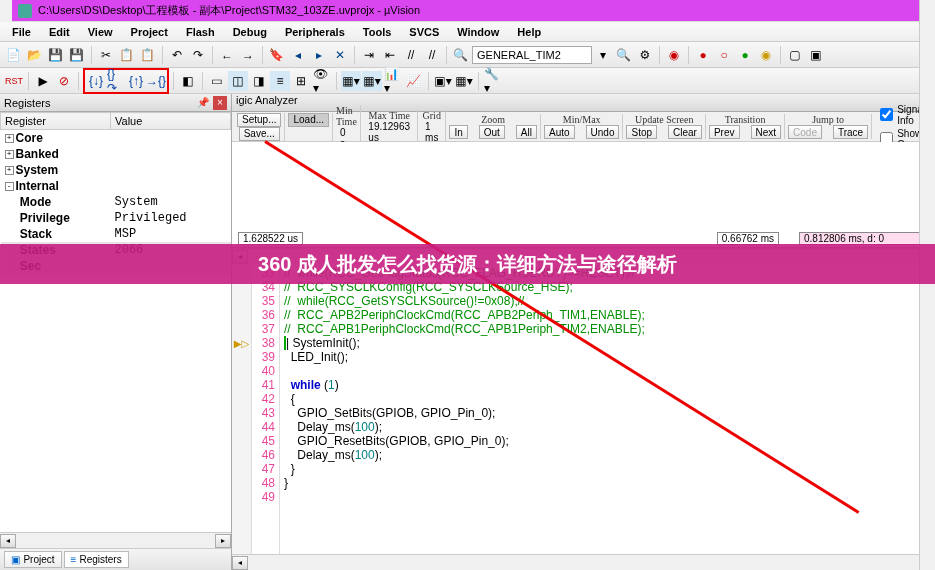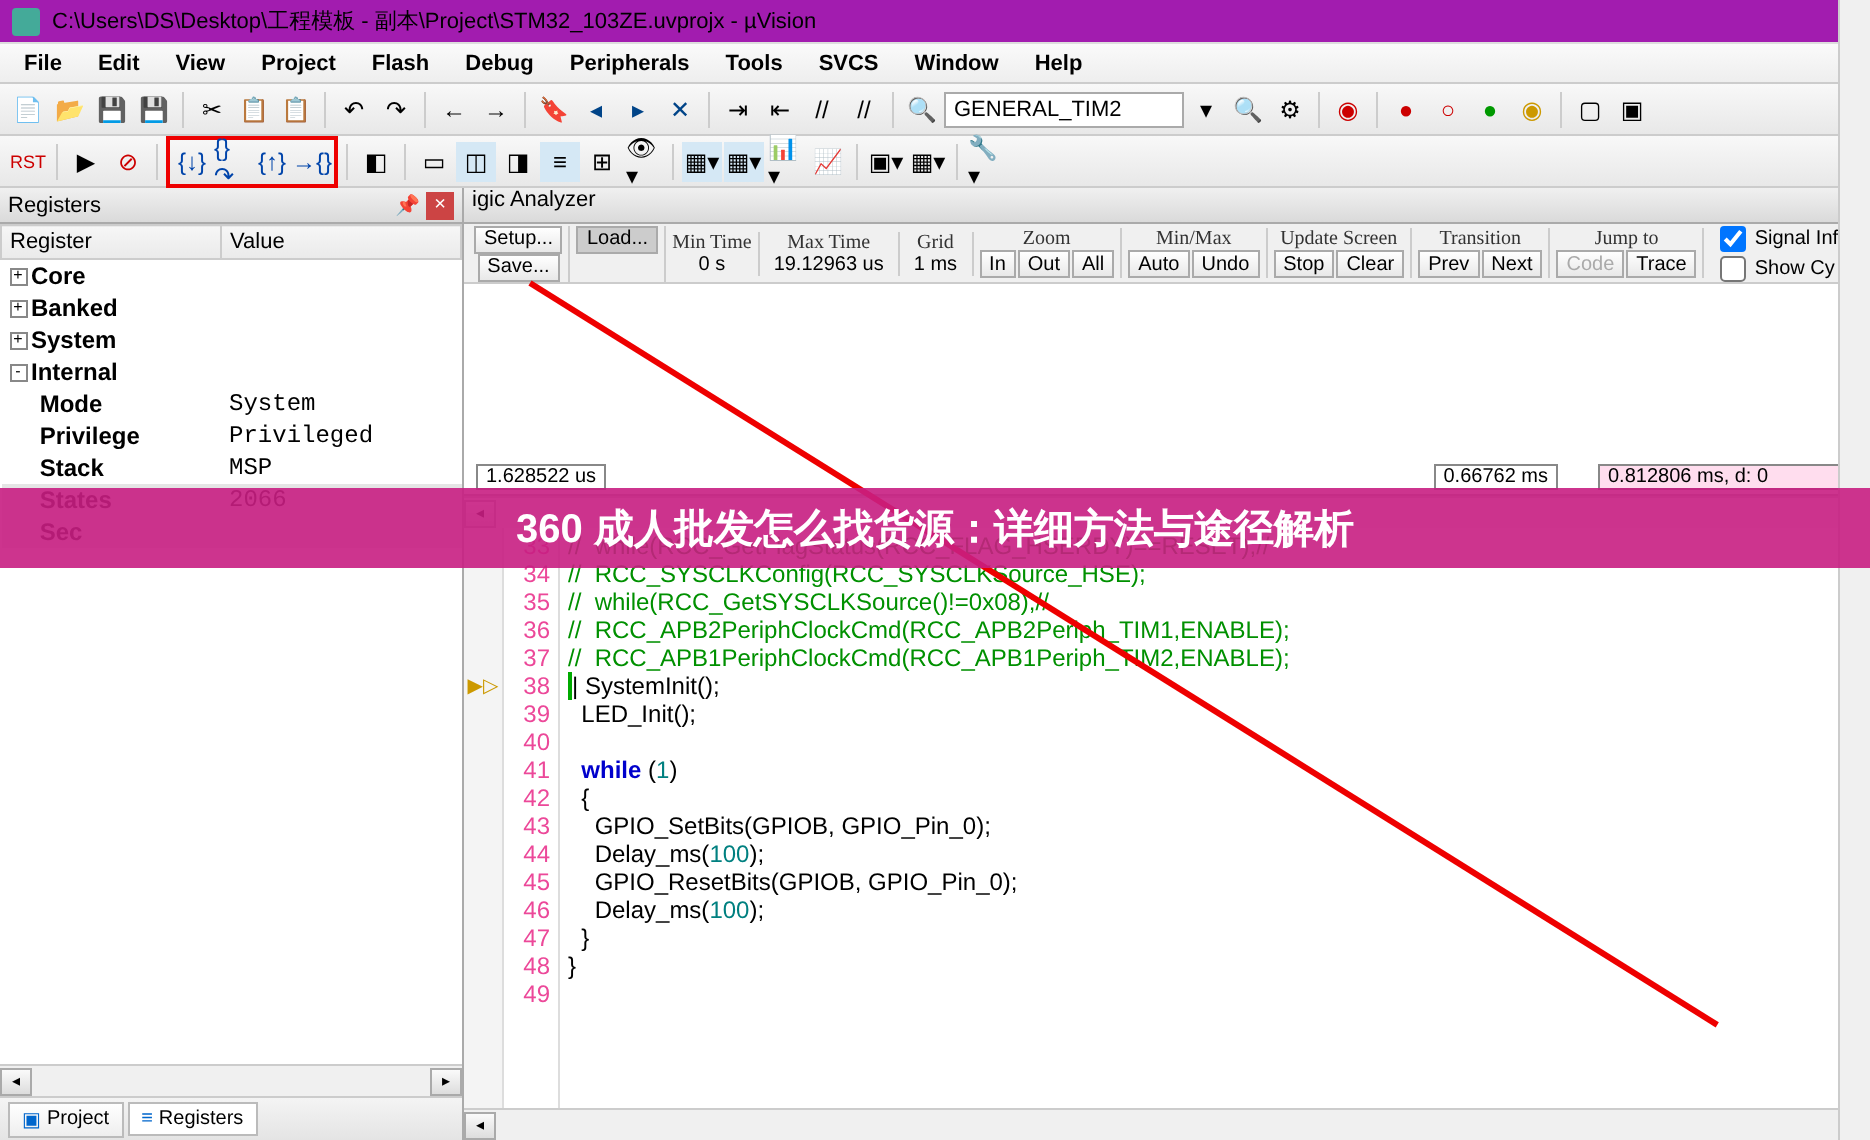--- a/index.html
+++ b/index.html
@@ -1,17 +1,17 @@
 <!DOCTYPE html>
 <html><head>
 <meta charset="utf-8">
 <style>
 * { margin:0; padding:0; box-sizing:border-box; font-family:"Segoe UI",Tahoma,sans-serif; }
 body { width:935px; height:570px; background:#f0f0f0; font-size:11px; overflow:hidden; position:relative; }
-.titlebar { height:22px; background:#a21caf; display:flex; align-items:center; padding:0 6px; border-bottom:1px solid #ddd; }
+.titlebar { height:22px; background:#d946ef; display:flex; align-items:center; padding:0 6px; border-bottom:1px solid #ddd;margin-left:12px; }
 .titlebar-icon { width:14px; height:14px; background:#4a9; margin-right:6px; border-radius:2px; }
 .menubar { height:20px; background:linear-gradient(#fafafa,#eee); display:flex; align-items:center; padding:0 4px; gap:2px; border-bottom:1px solid #ccc; }
 .menubar span { padding:2px 8px; cursor:pointer;font-weight:bold; }
 .toolbar { height:26px; background:linear-gradient(#f8f8f8,#e8e8e8); display:flex; align-items:center; padding:0 4px; gap:1px; border-bottom:1px solid #ccc; }
 .tbtn { width:20px; height:20px; display:flex; align-items:center; justify-content:center; border:1px solid transparent; cursor:pointer; font-size:12px; }
 .tsep { width:1px; height:18px; background:#ccc; margin:0 3px; }
 .highlighted { border:2px solid #e00; padding:1px; display:flex; }
 .main { display:flex; height:calc(100% - 94px); }
 .left-panel { width:232px; background:#fff; border-right:1px solid #aaa; display:flex; flex-direction:column; }
 .panel-header { height:18px; background:linear-gradient(#f0f0f0,#dadada); display:flex; align-items:center; padding:0 4px; justify-content:space-between; border-bottom:1px solid #aaa; }
@@ -24,21 +24,21 @@
 .reg-sel { background:#e5e5e5; }
 .tree-node { display:flex; align-items:center; gap:2px; }
 .tree-btn { width:9px; height:9px; border:1px solid #888; display:flex; align-items:center; justify-content:center; font-size:8px; line-height:1; font-family:sans-serif; background:#fff; }
 .left-tabs { height:22px; background:linear-gradient(#f4f4f4,#e4e4e4); border-top:1px solid #ccc; display:flex; align-items:center; padding:0 4px; gap:2px; }
 .left-tab { padding:2px 6px; background:linear-gradient(#fff,#eee); border:1px solid #bbb; display:flex; align-items:center; gap:3px; cursor:pointer; font-size:10px; }
 .right-panel { flex:1; display:flex; flex-direction:column; background:#fff; }
 .la-header { height:18px; background:linear-gradient(#f0f0f0,#dadada); padding:0 4px; border-bottom:1px solid #aaa; }
 .la-toolbar { height:30px; background:#f0f0f0; display:flex; align-items:center; padding:2px; gap:0; border-bottom:1px solid #ccc; font-size:10px; }
 .la-group { display:flex; flex-direction:column; align-items:center; border-right:1px solid #ccc; padding:0 3px; }
 .la-group-title { font-size:10px; color:#333;font-family:Liberation Serif, serif; }
-.la-group-btns { display:flex; gap:1px; }
+.la-group-btns { display:flex; gap:11px; }
 .la-btn { padding:0 4px; height:14px; background:linear-gradient(#fff,#e8e8e8); border:1px solid #aaa; font-size:10px; cursor:pointer; display:flex; align-items:center; }
 .la-value { font-size:10px; padding:0 4px; }
 .la-canvas { height:106px; background:#fff; position:relative; border-bottom:1px solid #aaa; }
 .timeline { position:absolute; bottom:2px; display:flex; width:100%; padding:0 6px; font-size:10px; font-family:"Courier New",monospace; }
 .timeline-seg { border:1px solid #888; padding:0 4px; }
 .banner { position:absolute; left:0; right:0; top:244px; height:40px; background:rgba(200,30,130,0.9); color:#fff; display:flex; align-items:center; justify-content:center; font-size:20px; font-weight:bold; z-index:100; }
 .code-area { flex:1; display:flex; overflow:hidden; }
 .gutter { width:20px; background:#f4f4f4; border-right:1px solid #ddd; display:flex; flex-direction:column; padding-top:2px; }
 .gutter-mark { height:14px; display:flex; align-items:center; justify-content:center; }
 .linenums { width:28px; background:#fff; border-right:1px solid #ddd; text-align:right; padding:2px 4px 0 0; color:#ec4899; font-family:"Courier New",monospace; font-size:12px; line-height:14px; }

